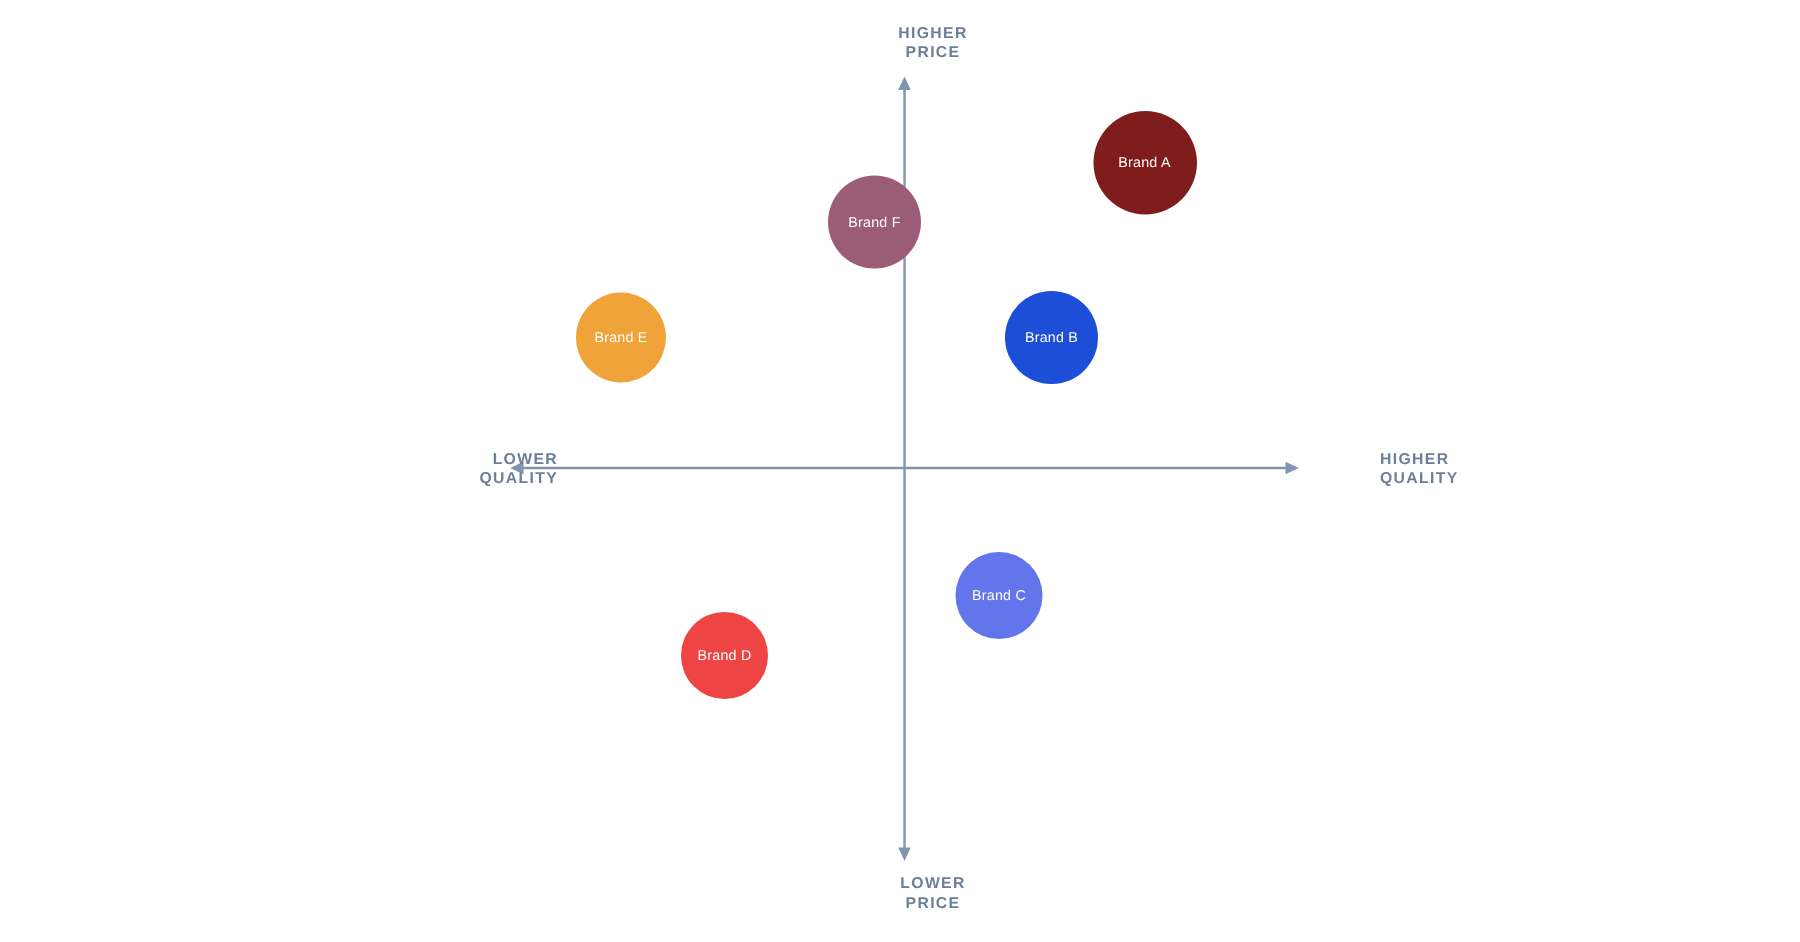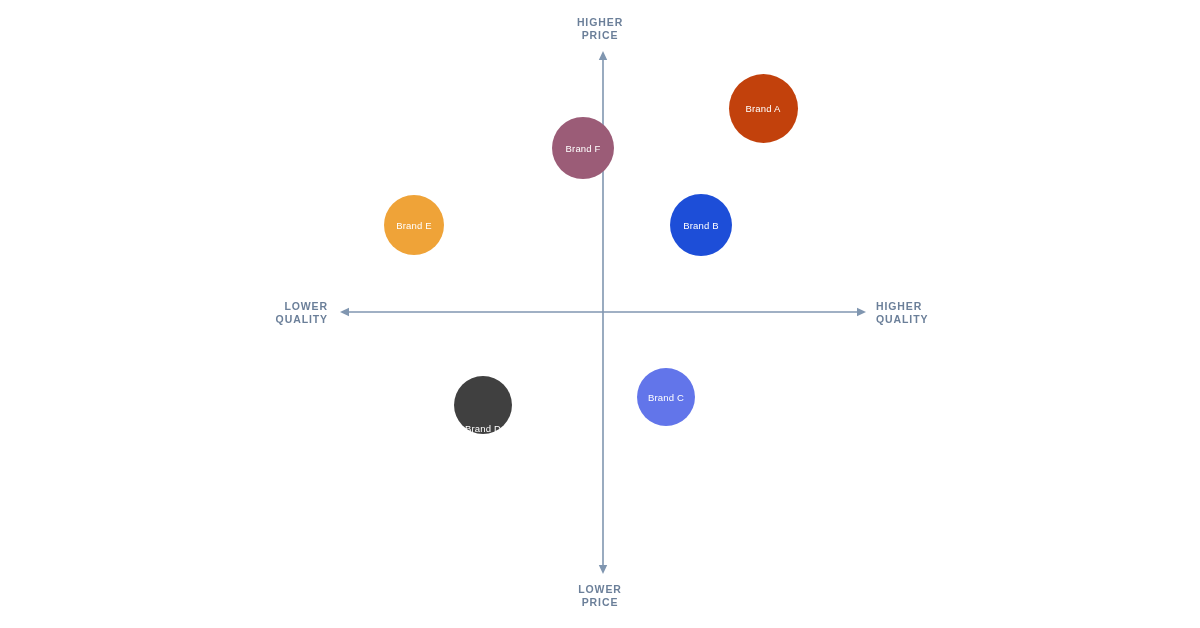--- a/index.html
+++ b/index.html
@@ -33,20 +33,21 @@
   .axis-label {
     position: absolute;
     font-family: "Liberation Sans", sans-serif;
     font-size: 10.5px;
     font-weight: bold;
     letter-spacing: 0.9px;
     line-height: 12.5px;
     color: #6b7f99;
     text-transform: uppercase;
     white-space: pre-line;
+    padding-left: 44px;
   }
   .axis-label.top {
     left: 0;
     right: 0;
     top: 16px;
     text-align: center;
   }
   .axis-label.bottom {
     left: 0;
     right: 0;
@@ -119,33 +120,33 @@
 
   <div class="axis-label bottom">LOWER
 PRICE</div>
 
   <div class="axis-label left">LOWER
 QUALITY</div>
 
   <div class="axis-label right">HIGHER
 QUALITY</div>
 
-  <div class="bubble" style="width: 69px; height: 69px; left: 728.5px; top: 73.5px; background: #c2410c; align-items: center;">
+  <div class="bubble" style="width: 69px; height: 69px; left: 728.5px; top: 73.5px; background: #7f1d1d; align-items: center;">
     <span class="bubble-label">Brand A</span>
   </div>
 
   <div class="bubble" style="width: 62px; height: 62px; left: 670px; top: 194px; background: #1d4ed8;">
     <span class="bubble-label">Brand B</span>
   </div>
 
   <div class="bubble" style="width: 58px; height: 58px; left: 637px; top: 368px; background: rgb(98, 117, 234);">
     <span class="bubble-label">Brand C</span>
   </div>
 
-  <div class="bubble" style="width: 58px; height: 58px; left: 454px; top: 376px; background: #404040; align-items: flex-end;">
+  <div class="bubble" style="width: 58px; height: 58px; left: 454px; top: 408px; background: #ef4444;">
     <span class="bubble-label">Brand D</span>
   </div>
 
   <div class="bubble" style="width: 60px; height: 60px; left: 384px; top: 195px; background: rgb(239, 163, 56);">
     <span class="bubble-label">Brand E</span>
   </div>
 
   <div class="bubble" style="width: 62px; height: 62px; left: 552px; top: 117px; background: rgb(155, 92, 119);">
     <span class="bubble-label">Brand F</span>
   </div>

